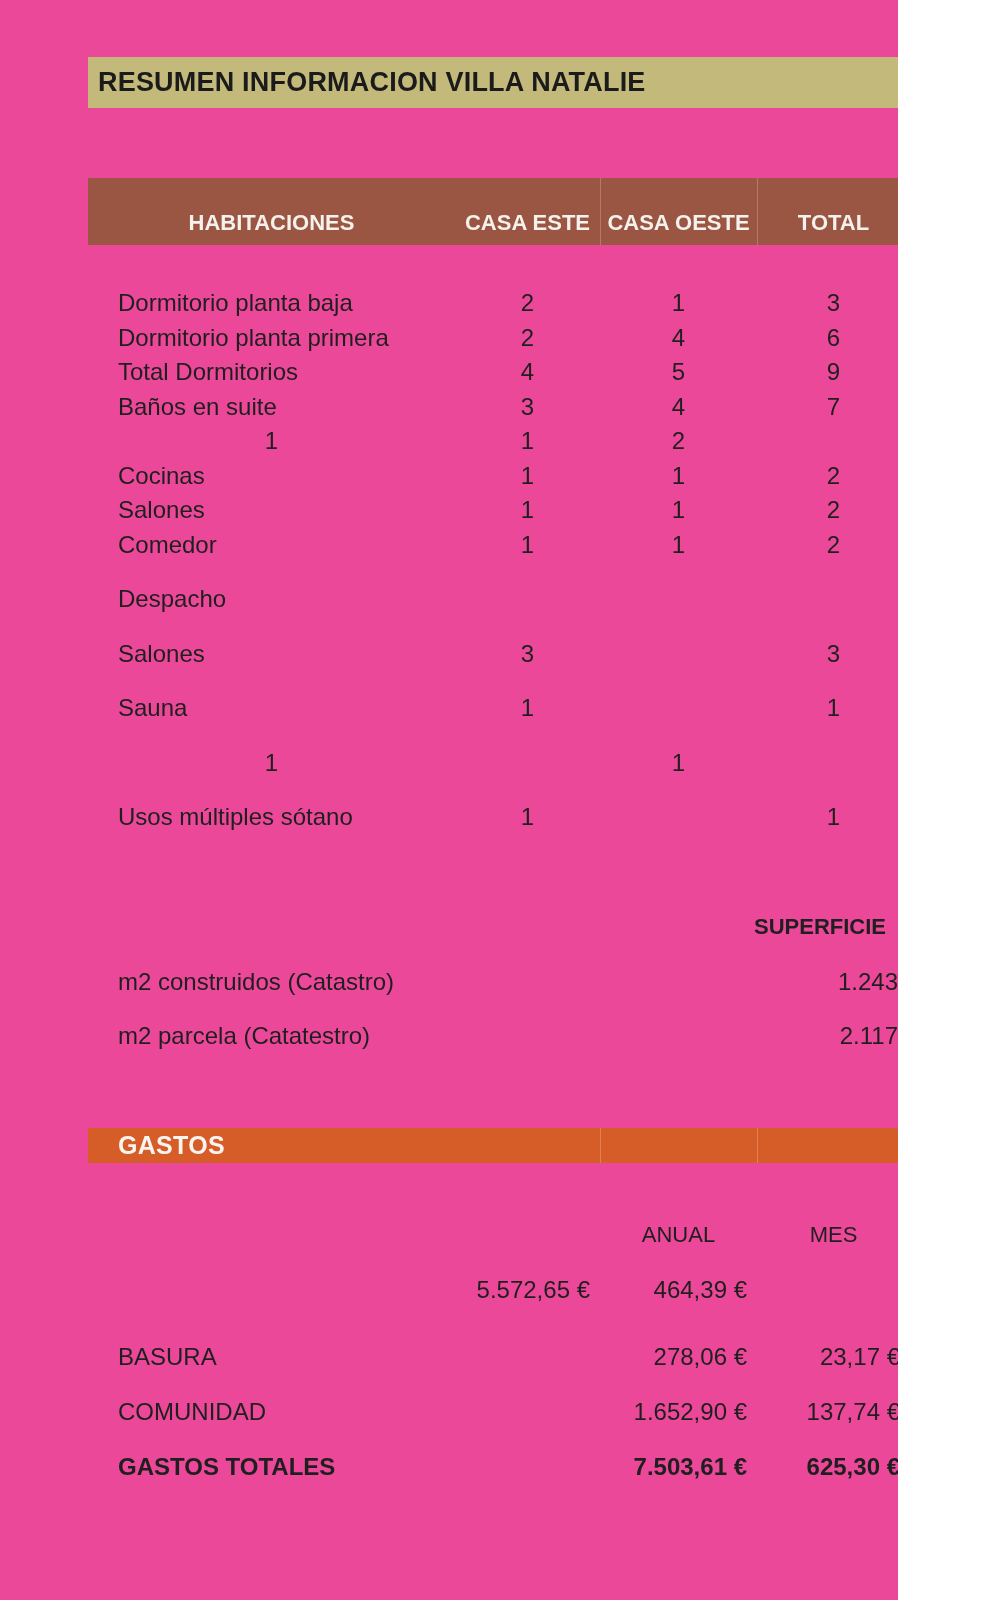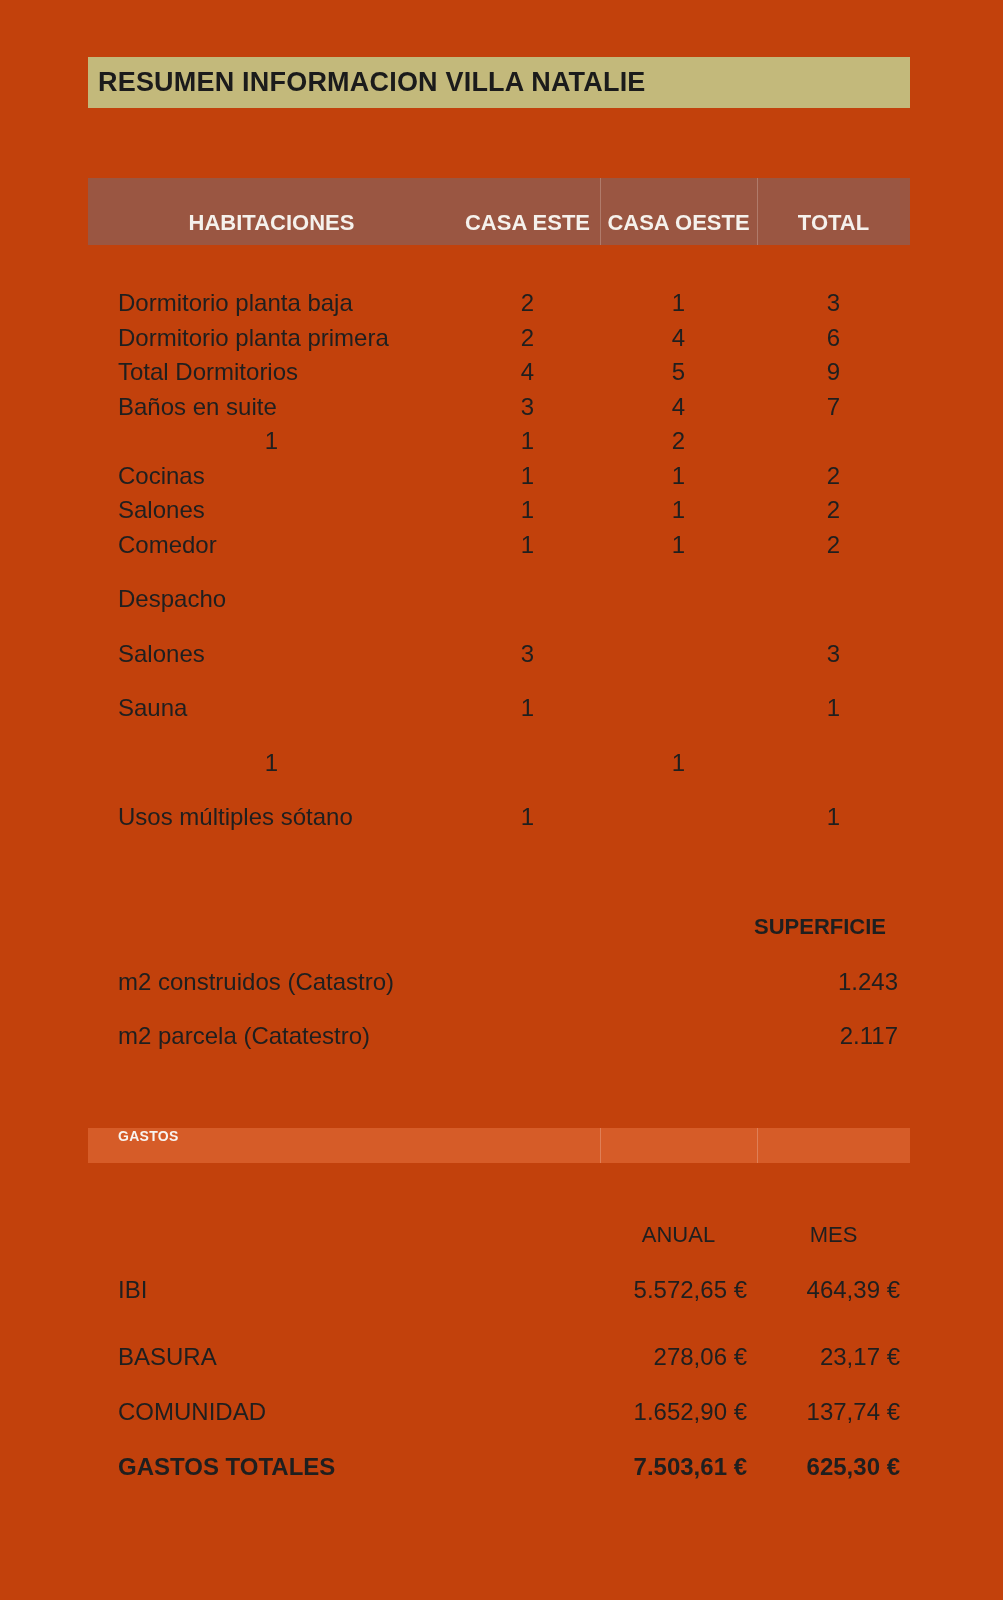--- a/index.html
+++ b/index.html
@@ -1,17 +1,17 @@
 <!DOCTYPE html>
 <html style="--title-bar: #C3B97B; --table-header: #9A5642; --gastos-bar: #D65C28; --text: #1F1F1F;"><head>
 <meta charset="utf-8">
 <style>
   html,body { margin:0; padding:0; background:#ffffff; }
   .page {
-    position:relative; width:1003px; height:1600px; background:#c2410c;
+    position:relative; width:898px; height:1600px; background:#ec4899;
     font-family:"Liberation Sans", sans-serif; color:#1f1f1f; overflow:hidden;
   }
   
   .title-bar {
     position:absolute; left:88px; top:57px; width:822px; height:51px;
     background:var(--title-bar,#C3B97B);
     display:flex; align-items:center; padding-left:10px; box-sizing:border-box;
   }
   .title-bar span { font-weight:bold; font-size:27px; color:#1b1b1b; letter-spacing:0.2px; }
 
@@ -42,22 +42,22 @@
   }
   .sup-rows { position:absolute; left:88px; top:965px; width:822px; }
   .sup-row { display:flex; justify-content:space-between; align-items:center;
              height:34px; margin-bottom:20px; font-size:24px; }
   .sup-row .sup-value { padding-right:12px; }
 
   
   .gastos-bar {
     position:absolute; left:88px; top:1128px; width:822px; height:35px;
     background:var(--gastos-bar,#D65C28); color:#F8F4F0;
-    display:flex; padding-left:30px; box-sizing:border-box;
-    font-weight:bold; font-size:14px; letter-spacing:0.3px;
+    display:flex; align-items:center; padding-left:30px; box-sizing:border-box;
+    font-weight:bold; font-size:25px; letter-spacing:0.3px;
   }
   .grid3 { display:grid; grid-template-columns:512px 157px 153px; }
   .gastos-header {
     position:absolute; left:88px; top:1218px; width:822px; height:34px;
     align-items:center; font-weight:normal; font-size:22px;
   }
   .gastos-header .cell { text-align:center; }
   .gastos-rows { position:absolute; left:88px; top:1273px; width:822px; font-size:24px; }
   .gastos-row { height:34px; align-items:center; }
   .gastos-rows div.gastos-row:nth-of-type(1) { margin-bottom:33px; }
@@ -206,21 +206,20 @@
 
   <div class="gastos-header grid3">
     <div class="cell"></div>
     <div class="cell">ANUAL</div>
     <div class="cell">MES</div>
   </div>
 
   <div class="gastos-rows">
 
       <div class="gastos-row grid3">
-        <div class="row-label">IBI</div>
         <div class="g-val">5.572,65 €</div>
         <div class="g-val">464,39 €</div>
       </div>
 
       <div class="gastos-row grid3">
         <div class="row-label">BASURA</div>
         <div class="g-val">278,06 €</div>
         <div class="g-val">23,17 €</div>
       </div>
 

